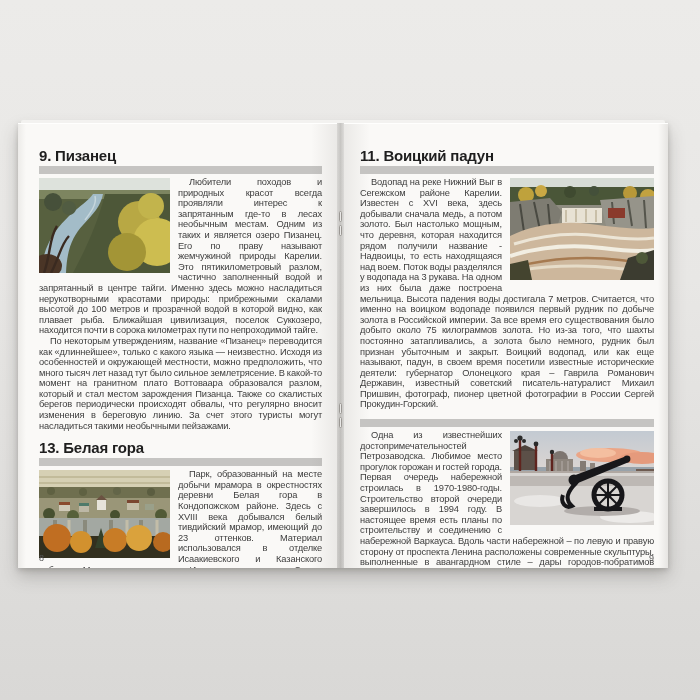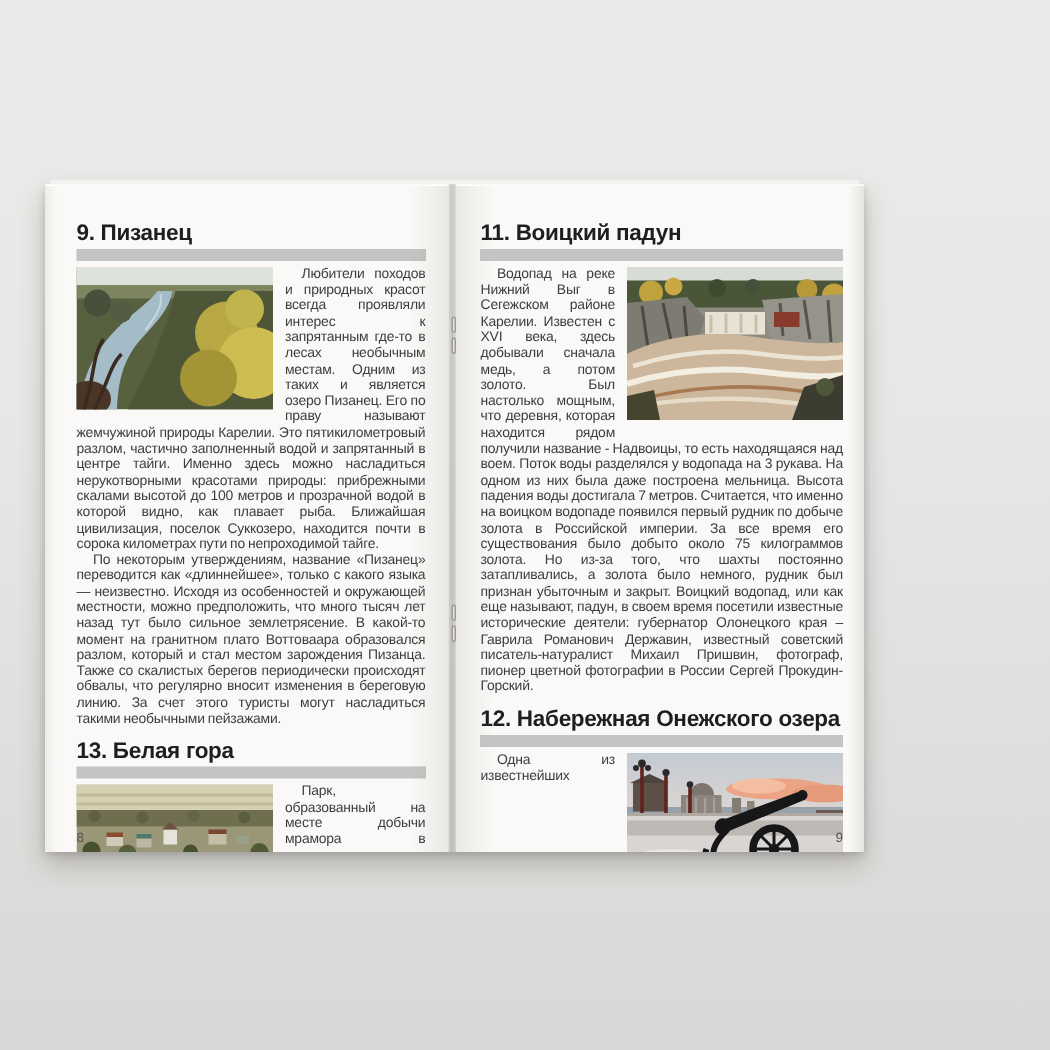--- a/index.html
+++ b/index.html
@@ -3,21 +3,21 @@
 <meta charset="utf-8">
 <style>
   html,body{margin:0;padding:0;}
   body{
     width:700px;height:700px;overflow:hidden;
     background:linear-gradient(180deg,#ecebe9 0%,#e8e7e5 40%,#dedddb 78%,#d9d8d6 100%);
     font-family:"Liberation Sans","DejaVu Sans",sans-serif;
   }
   .scene{position:relative;width:700px;height:700px;}
   .book{
-    position:absolute;left:30px;top:123px;width:546px;height:445px;
+    position:absolute;left:18px;top:123px;width:650px;height:445px;
     display:flex;
     box-shadow:0 8px 16px rgba(70,66,60,0.28),0 2px 5px rgba(70,66,60,0.22);
   }
   .book::before{ 
     content:'';position:absolute;top:-3px;left:3px;right:3px;height:3px;
     background:#f3f2f0;border-radius:2px 2px 0 0;
   }
   .page{
     position:relative;background:#faf9f7;height:445px;box-sizing:border-box;overflow:hidden;
     border-top:1px solid #fffffe;
@@ -182,21 +182,20 @@
             <path d="M0,94 C30,88 70,86 104,90 C122,92 136,92 144,90" stroke="#e6dcc8" stroke-width="3" fill="none"></path>
             <polygon points="118,80 144,72 144,102 110,102" fill="#3c3c30"></polygon>
             <circle cx="132" cy="80" r="6" fill="#4e5838"></circle>
             <polygon points="0,86 18,82 22,102 0,102" fill="#44442f"></polygon>
           </svg>
           <p>Водопад на реке Нижний Выг в Сегежском районе Карелии. Известен с XVI века, здесь добывали сначала медь, а потом золото. Был настолько мощным, что деревня, которая находится рядом получили название - Надвоицы, то есть находящаяся над воем. Поток воды разделялся у водопада на 3 рукава. На одном из них была даже построена мельница. Высота падения воды достигала 7 метров. Считается, что именно на воицком водопаде появился первый рудник по добыче золота в Российской империи. За все время его существования было добыто около 75 килограммов золота. Но из-за того, что шахты постоянно затапливались, а золота было немного, рудник был признан убыточным и закрыт. Воицкий водопад, или как еще называют, падун, в своем время посетили известные исторические деятели: губернатор Олонецкого края – Гаврила Романович Державин, известный советский писатель-натуралист Михаил Пришвин, фотограф, пионер цветной фотографии в России Сергей Прокудин-Горский.</p>
         </div>
       </div>
 
       <div class="section">
-        <h2>12. Набережная Онежского озера</h2>
         <div class="rule"></div>
         <div class="sec-body">
           <svg class="photo fr" width="144" height="94" viewBox="0 0 144 94">
             <defs>
               <linearGradient id="sky4" x1="0" y1="0" x2="0" y2="1">
                 <stop offset="0" stop-color="#c3cad2"></stop>
                   <stop offset="1" stop-color="#ddd6d2"></stop>
               </linearGradient>
             </defs>
             <rect width="144" height="42" fill="url(#sky4)"></rect>

